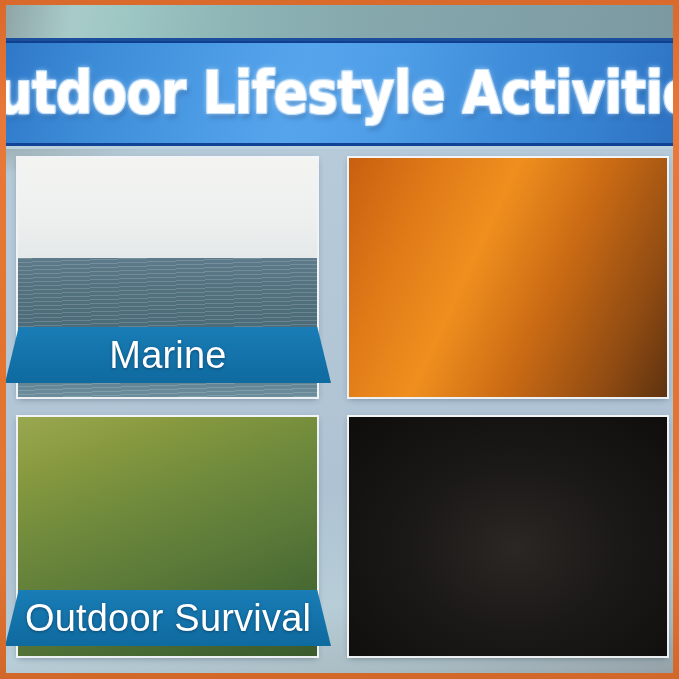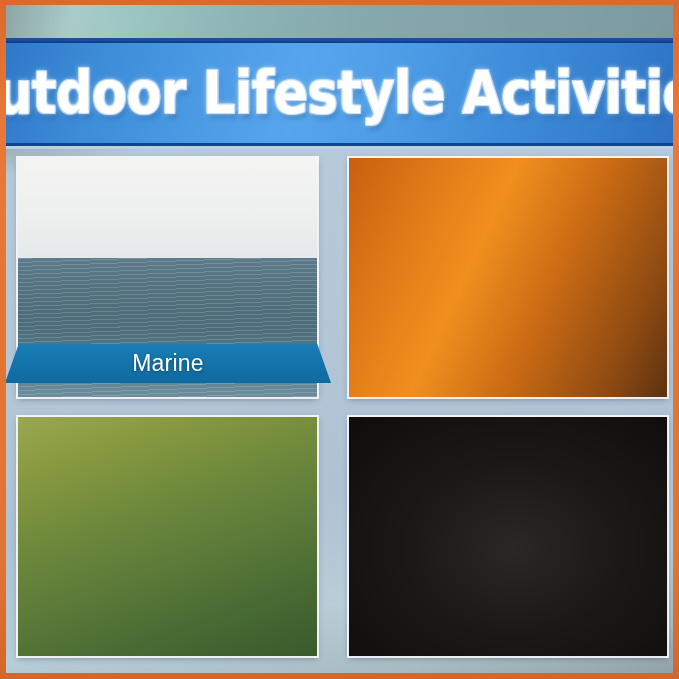--- a/index.html
+++ b/index.html
@@ -96,25 +96,25 @@
   }
   
   #card-marine   { left: 12px;  top: 9px;   width: 299px; height: 239px; }
   #card-camping  { left: 343px; top: 9px;   width: 318px; height: 239px; }
   #card-survival { left: 12px;  top: 268px; width: 299px; height: 239px; }
   #card-gear     { left: 343px; top: 268px; width: 318px; height: 239px; }
 
   
   .label-band {
     position: absolute;
-    height: 39px;
+    height: 56px;
     display: flex; align-items: center; justify-content: center;
     color: #ffffff;
     font-family: "Liberation Sans", sans-serif;
-    font-size: 23px;
+    font-size: 38px;
     font-weight: 400;
     letter-spacing: 0.2px;
     white-space: nowrap;
     background: linear-gradient(180deg,#1a7db6 0%, #1474ab 45%, #0f6a9f 100%);
     clip-path: polygon(4.2% 0%, 95.8% 0%, 100% 100%, 0% 100%);
     filter: drop-shadow(0 3px 4px rgba(20,45,70,0.45));
     text-shadow: 0 1px 3px rgba(10,40,70,0.55);
   }
   #label-marine   { left: -13px; bottom: 14px; width: 326px; }
   #label-survival { left: -13px; bottom: 10px; width: 326px; }
@@ -432,20 +432,21 @@
 
               <path d="M120 172 C140 180 162 180 180 172 L180 182 C160 190 138 190 120 182 Z" fill="#111c24"></path>
 
               <path d="M104 160 L118 238" stroke="#6e5a3a" stroke-width="5" fill="none"></path>
               <path d="M100 156 C92 172 94 196 102 214" stroke="#7a6540" stroke-width="6" fill="none"></path>
 
               <rect x="182" y="160" width="12" height="22" rx="4" fill="#202e38"></rect>
             </svg>
           </div>
         </div>
+        <div class="label-band" id="label-survival">Outdoor Survival</div>
       </div>
 
       <div class="card" id="card-gear">
         <div class="card-photo">
           <div class="scene">
             <div class="dark-bg"></div>
             <svg viewBox="0 0 318 239" preserveAspectRatio="none">
               <defs>
                 <linearGradient id="leather" x1="0" y1="0" x2="0.4" y2="1">
                   <stop offset="0%" stop-color="#d9ab72"></stop>

